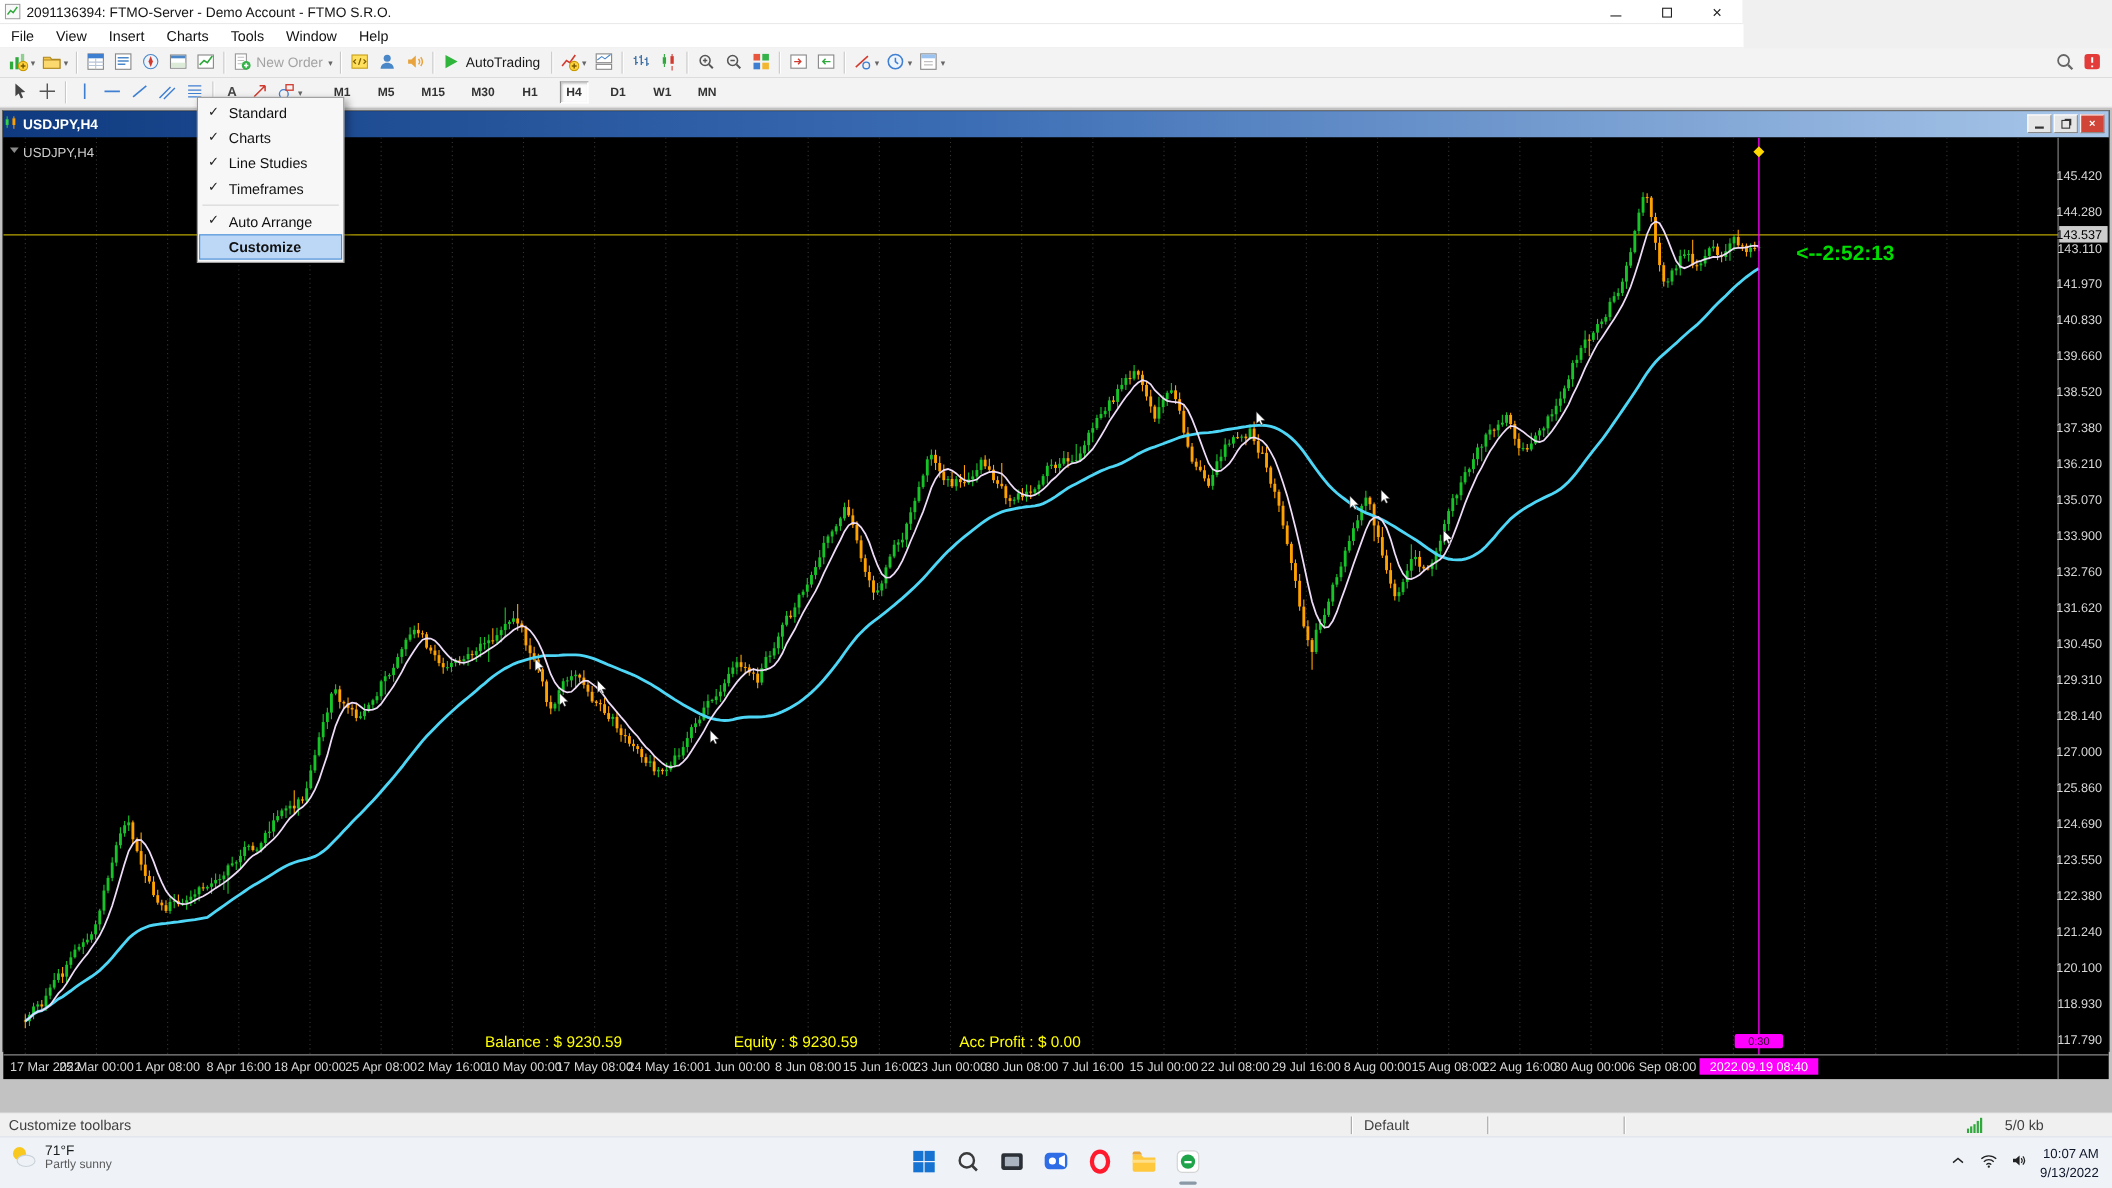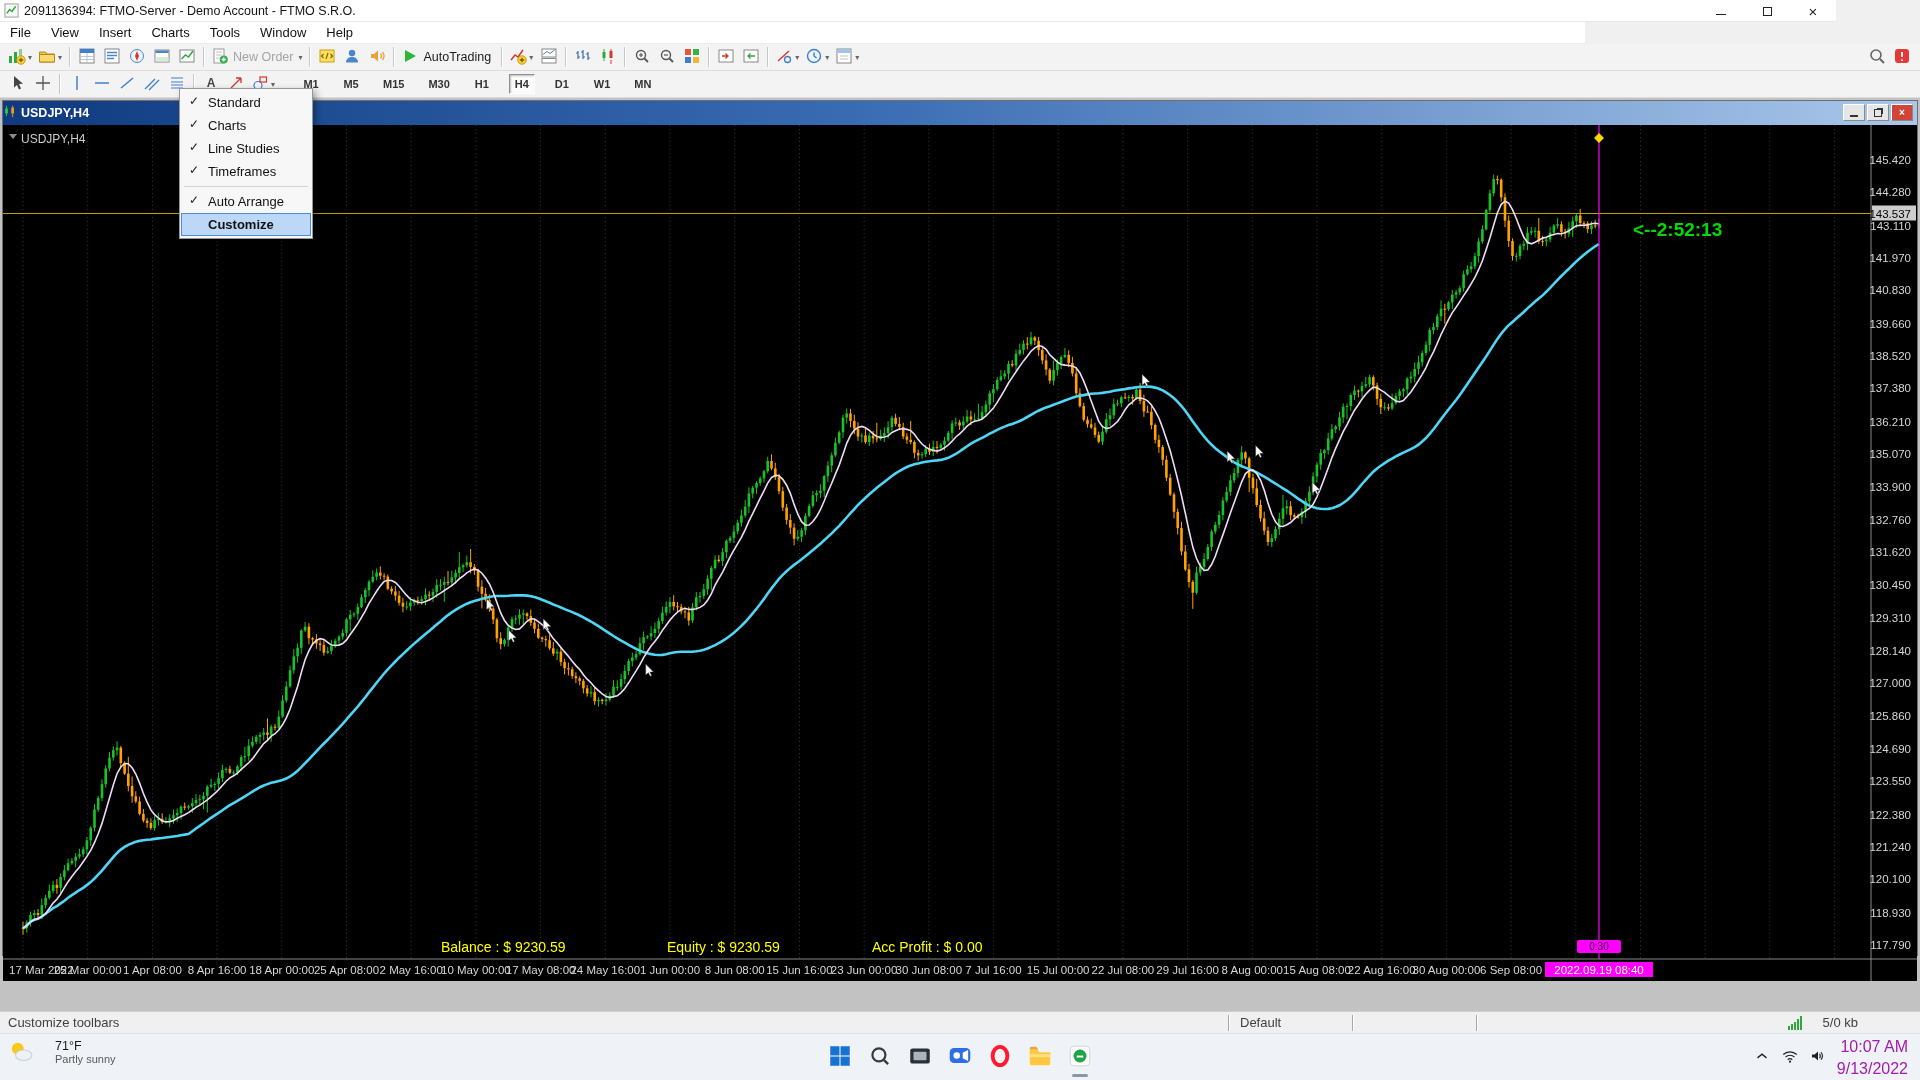--- a/index.html
+++ b/index.html
@@ -1,21 +1,21 @@
 <!DOCTYPE html>
 <html><head>
 <meta charset="utf-8">
 <style>
   * { box-sizing: border-box; margin: 0; padding: 0; }
   html,body { width:1920px; height:1080px; overflow:hidden; }
   body { font-family:"Liberation Sans", sans-serif; background:#fff; cursor:default; user-select:none; }
   .screen { position:relative; width:1920px; height:1080px; background:#f0f0f0; }
 
   
-  .titlebar { position:absolute; left:0; top:0; width:1836px; height:22px; background:#ffffff; display:flex; align-items:center; border-bottom:1px solid #e8e8e8; }
+  .titlebar { position:absolute; left:0; top:0; width:1584px; height:22px; background:#ffffff; display:flex; align-items:center; border-bottom:1px solid #e8e8e8; }
   .titlebar .appicon { margin:0 5px 0 4px; display:flex; }
   .titlebar .title { font-size:12.5px; color:#141414; }
   .win-controls { position:absolute; right:0; top:0; height:22px; display:flex; }
   .win-btn { width:46px; height:22px; display:flex; align-items:center; justify-content:center; color:#222; }
   .glyph-min { width:10px; border-bottom:1.5px solid #222; height:1px; margin-top:6px; }
   .glyph-max { width:9px; height:9px; border:1.2px solid #222; }
   .glyph-close { font-size:15px; line-height:1; }
 
   
   .menubar { position:absolute; left:0; top:22px; width:1585px; height:22px; background:#ffffff; display:flex; align-items:center; border-bottom:1px solid #ececec; }
@@ -58,28 +58,28 @@
 
   
   .statusbar { position:absolute; left:0; top:1011px; width:1920px; height:22px; background:#f0f0f0; border-top:1px solid #cfcfcf; font-size:13px; color:#404040; }
   .sb-hint { position:absolute; left:8px; top:3px; }
   .sb-sep { position:absolute; top:3px; width:2px; height:16px; border-left:1px solid #a6a6a6; border-right:1px solid #fff; }
   .sb-profile { position:absolute; left:1240px; top:3px; }
   .sb-conn { position:absolute; right:62px; top:3px; display:flex; align-items:center; gap:20px; }
 
   
   .taskbar { position:absolute; left:0; top:1033px; width:1920px; height:47px; background:#eff3f8; border-top:1px solid #dde2e8; }
-  .tb-weather { position:absolute; left:8px; top:5px; display:flex; align-items:flex-end; gap:21px; }
+  .tb-weather { position:absolute; left:8px; top:5px; display:flex; align-items:flex-end; gap:7px; }
   .tb-weather .wtemp { font-size:12.5px; color:#1a1a1a; }
   .tb-weather .wdesc { font-size:11px; color:#5a5a5a; }
   .tb-center { position:absolute; left:50%; top:0; transform:translateX(-50%); height:47px; display:flex; align-items:center; }
   .tb-app { width:40px; height:40px; display:flex; align-items:center; justify-content:center; position:relative; border-radius:4px; background:none; border:none; }
   .tb-app .runbar { position:absolute; bottom:1px; left:50%; transform:translateX(-50%); width:16px; height:3px; border-radius:2px; background:#8b98a5; }
   .tb-tray { position:absolute; right:0; top:0; height:47px; display:flex; align-items:center; gap:10px; padding-right:12px; }
-  .tb-clock { text-align:right; font-size:16px; color:#a21caf; line-height:1.35; }
+  .tb-clock { text-align:right; font-size:12px; color:#0f172a; line-height:1.35; }
 </style>
 </head>
 <body>
 
 <div class="screen">
 
   <div class="titlebar">
     <span class="appicon">
       <svg width="15" height="15" viewBox="0 0 16 16">
           <rect x="1" y="1" width="14" height="14" fill="#f8f8f8" stroke="#999"></rect>

